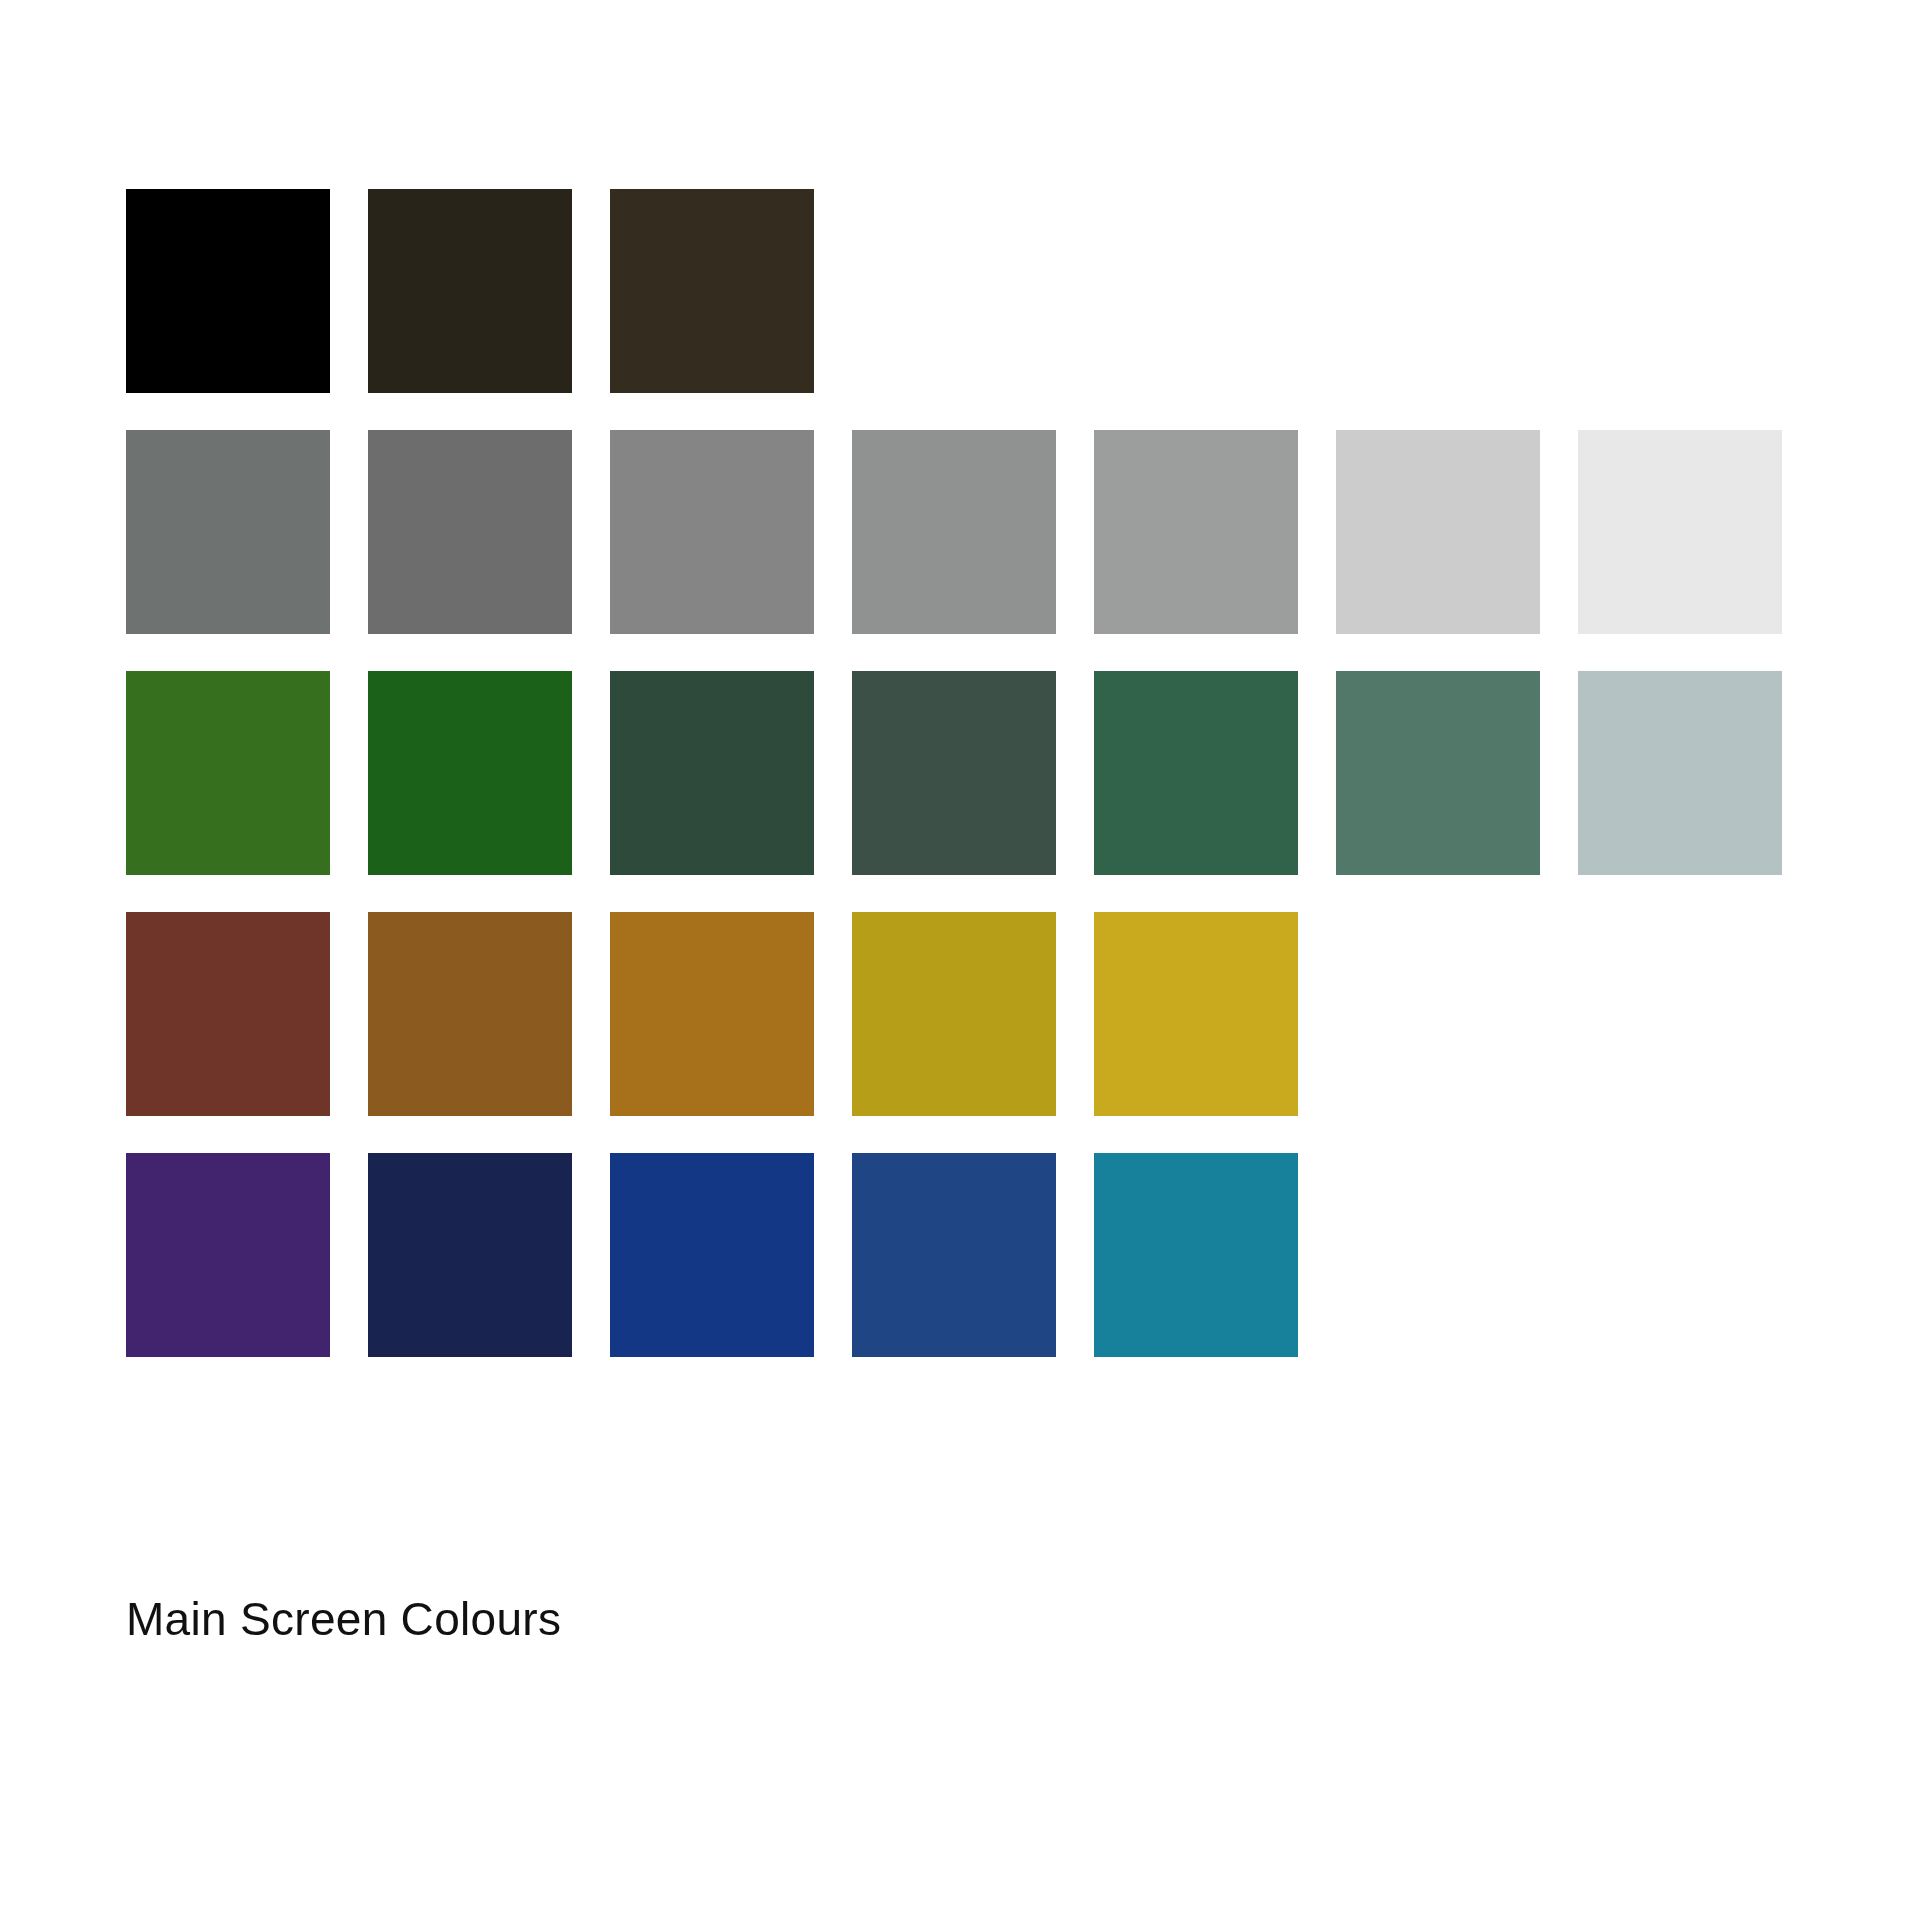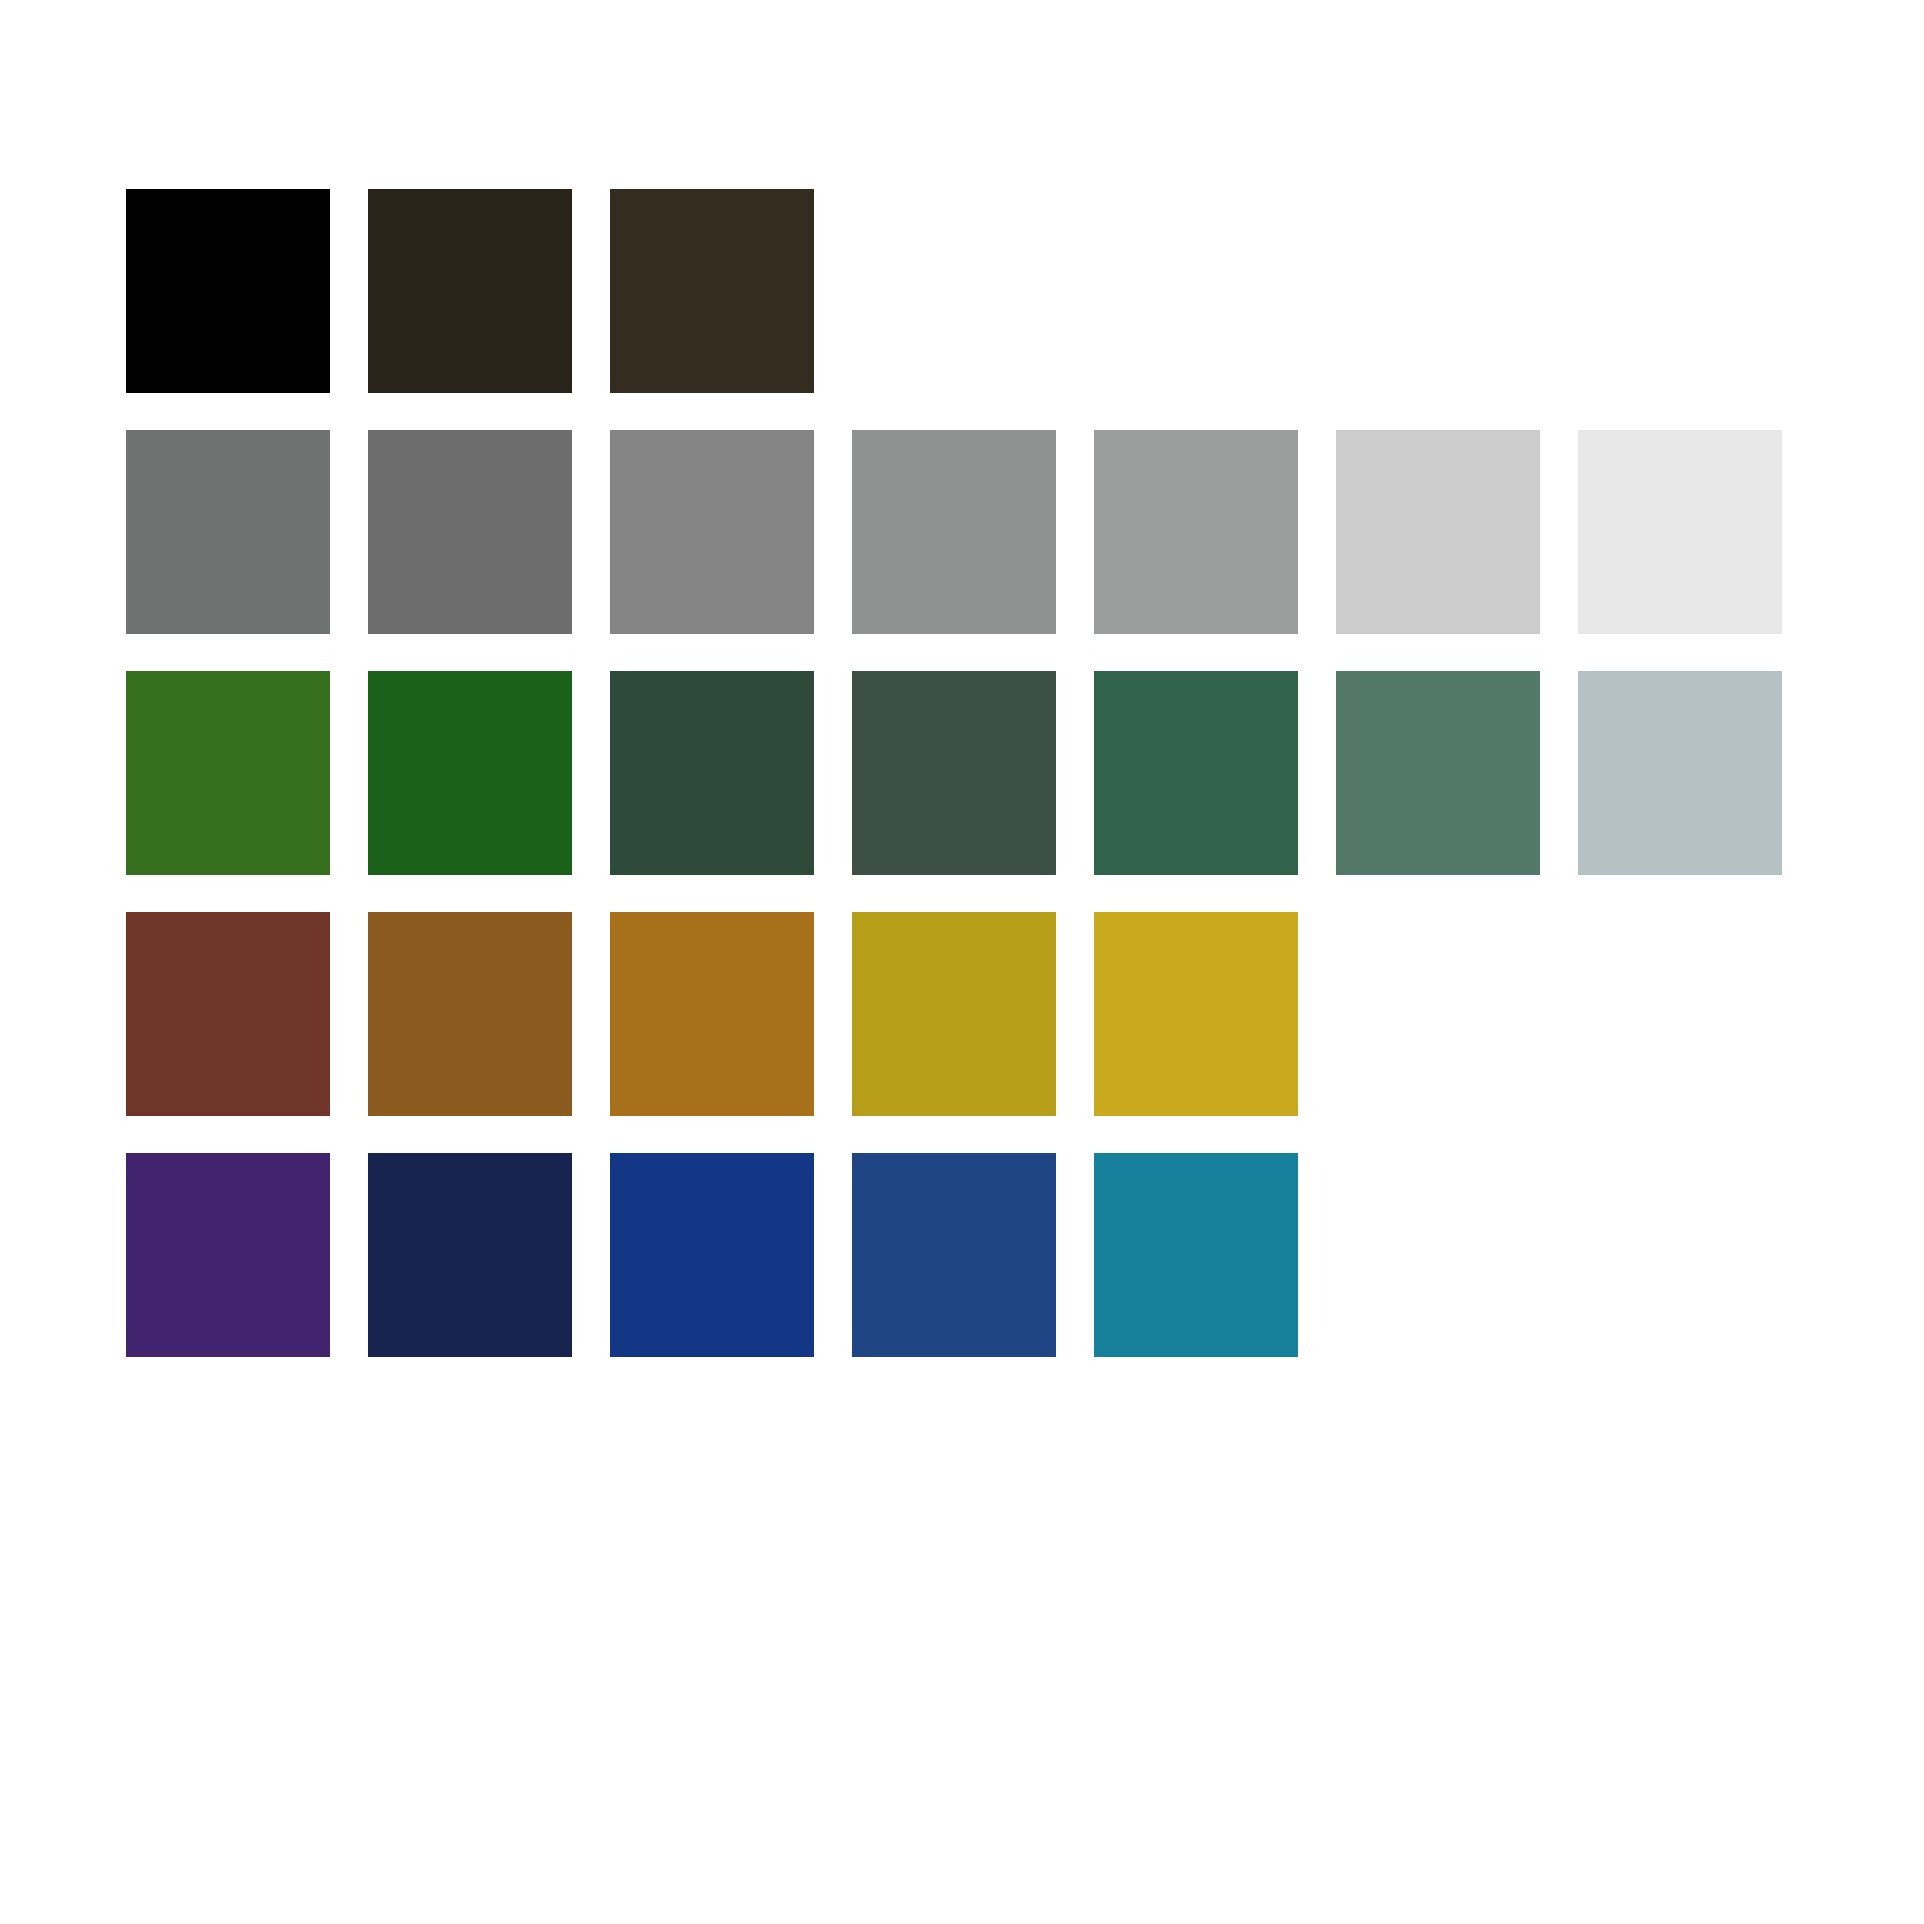--- a/index.html
+++ b/index.html
@@ -99,15 +99,16 @@
       </div>
       <div class="swatch-row">
         <div class="swatch" style="background-color: rgb(66, 35, 110);"></div>
         <div class="swatch" style="background-color: rgb(24, 36, 79);"></div>
         <div class="swatch" style="background-color: rgb(20, 55, 133);"></div>
         <div class="swatch" style="background-color: rgb(31, 69, 133);"></div>
         <div class="swatch" style="background-color: rgb(23, 129, 155);"></div>
       </div>
     </div>
 
+  <div id="palette-caption" style="color: rgb(17, 17, 17);">Main Screen Colours</div>
 
 </div>
 
 
 </body></html>

